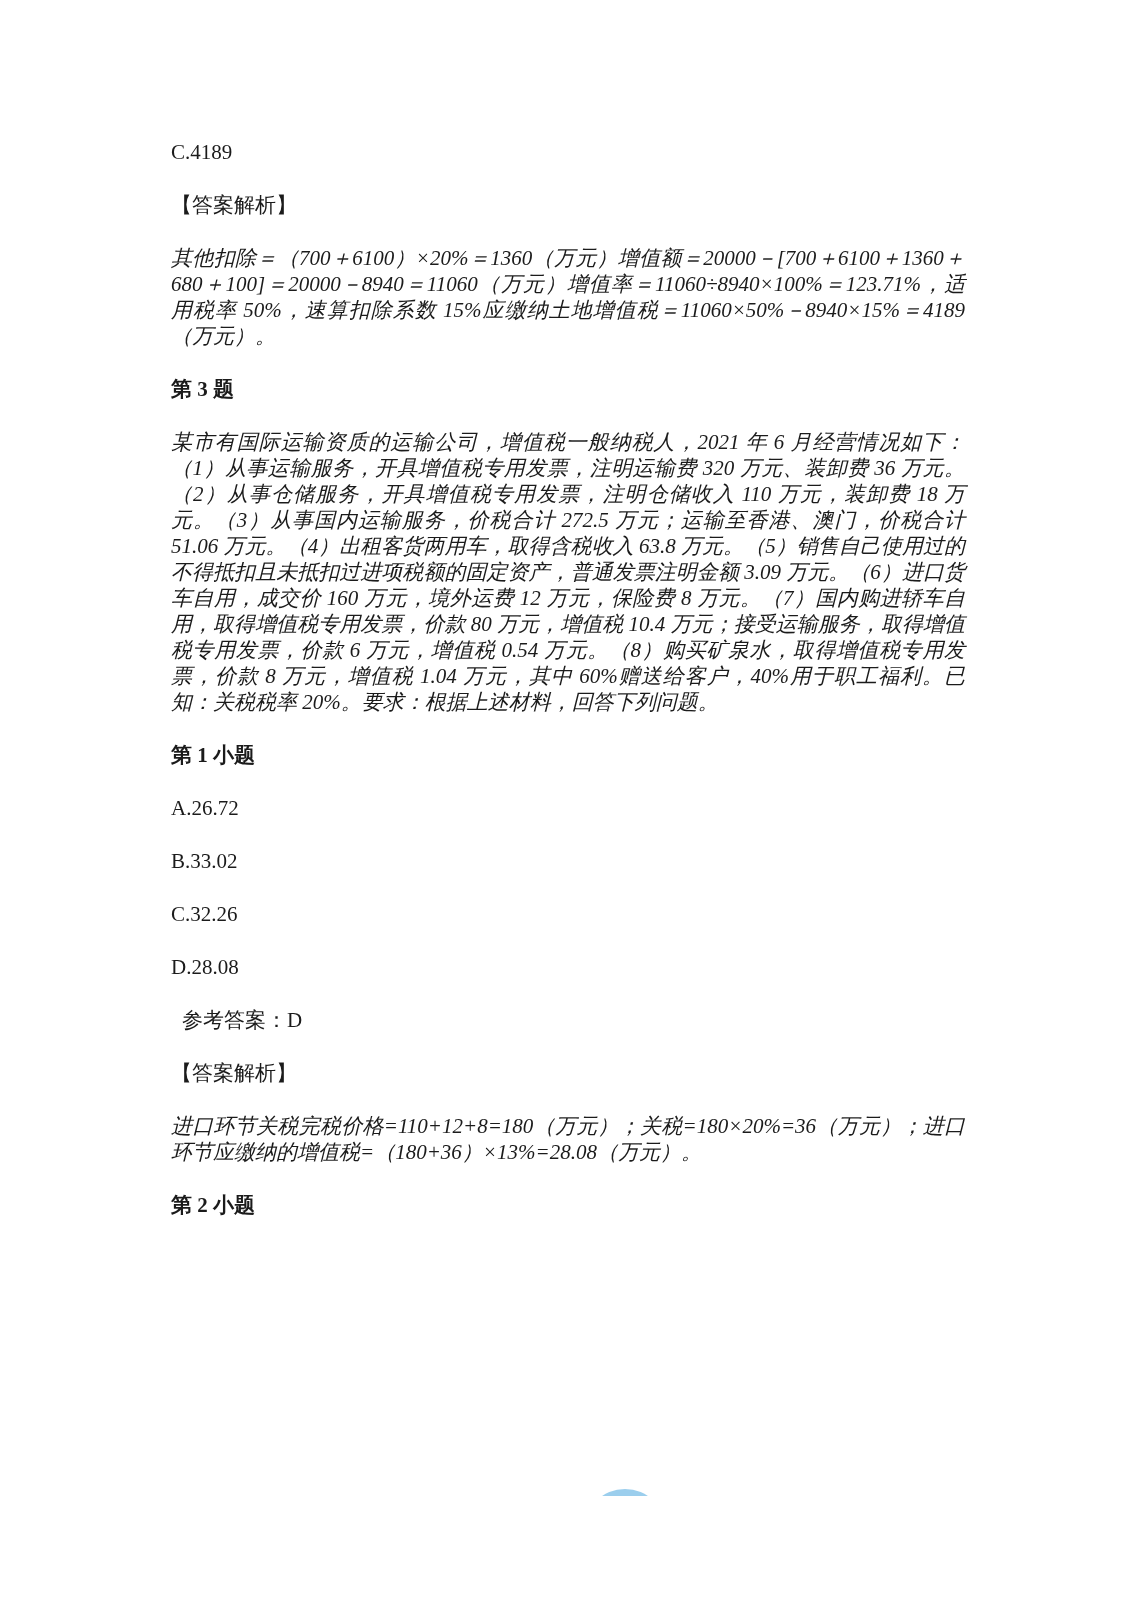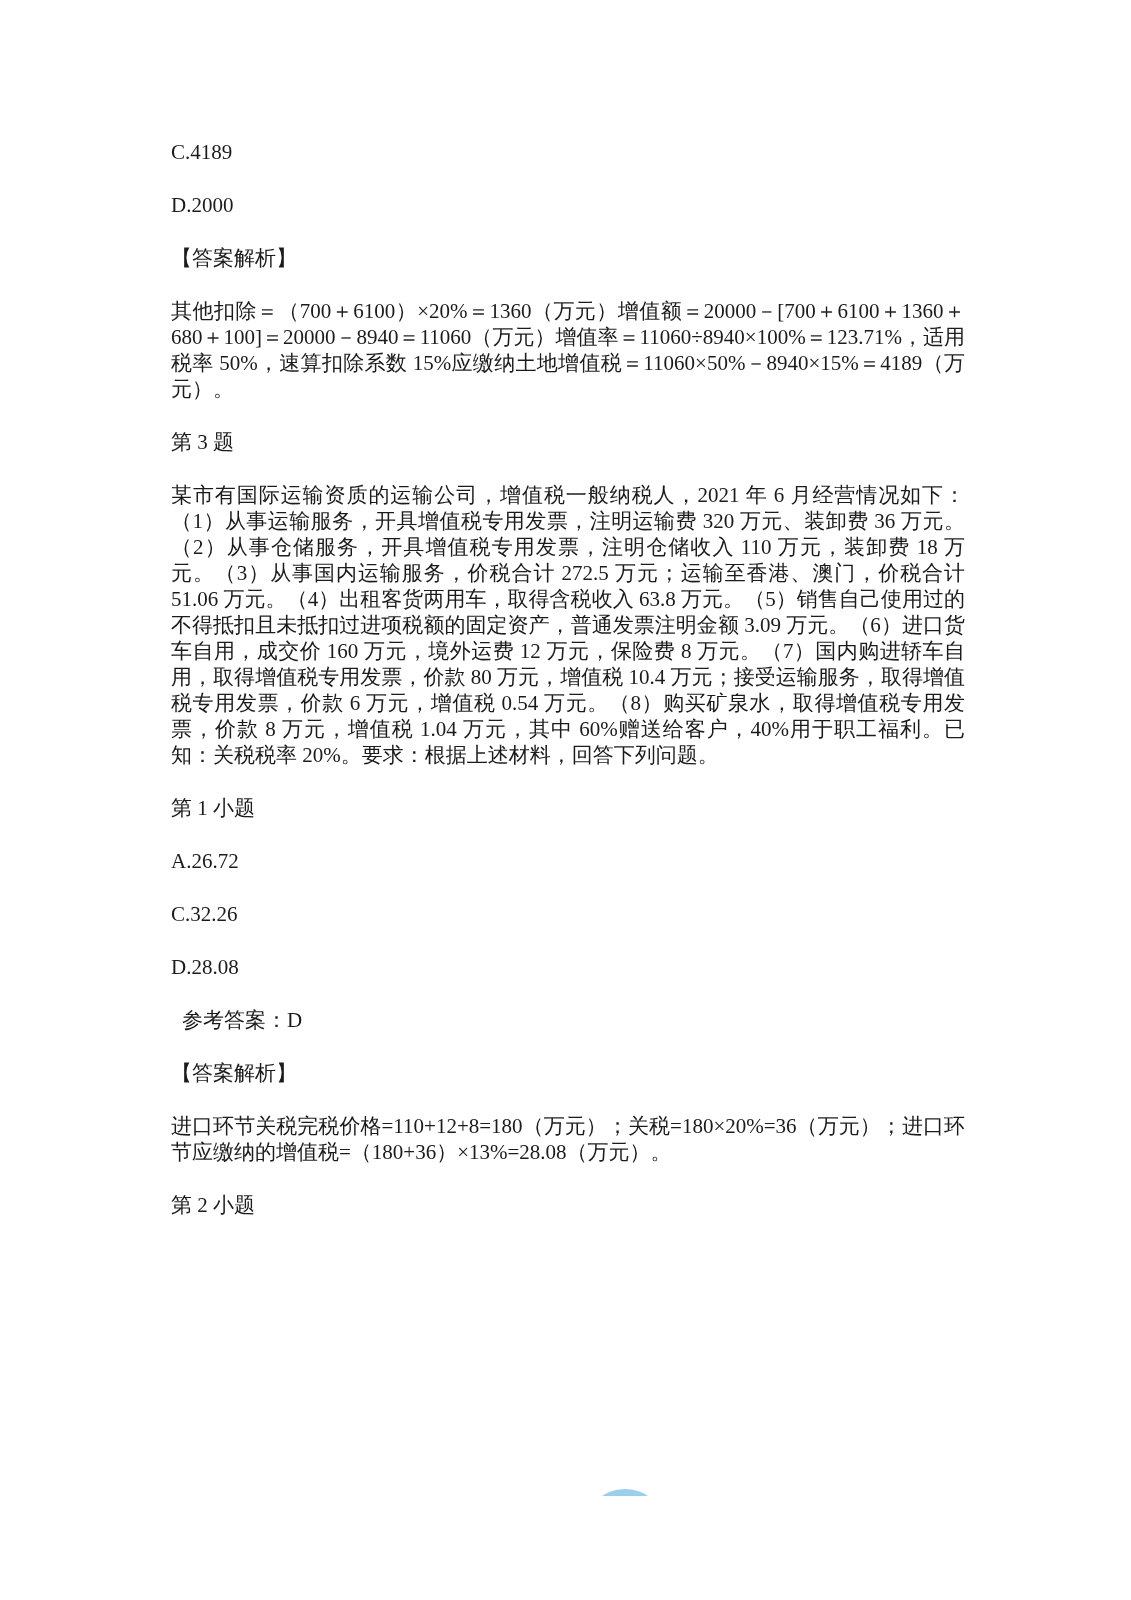--- a/index.html
+++ b/index.html
@@ -14,22 +14,22 @@
   }
   .content {
     position: absolute;
     left: 171px;
     top: 139px;
     width: 794px;
     font-size: 21px;
     line-height: 26px;
   }
   .content p { margin: 0 0 27px 0; }
-  .para { text-align: justify; }
-  .heading { font-weight: normal; }
+  .para { text-align: justify; font-style: italic; }
+  .heading { font-weight: bold; }
   .answer-line { padding-left: 11px; }
   .watermark {
     position: absolute;
     left: 583px;
     top: 1486px;
     height: 88px;
     display: flex;
     align-items: center;
     gap: 18px;
     opacity: 0.85;
@@ -45,36 +45,36 @@
   }
 </style>
 </head>
 <body>
 
 <div class="page">
   <div class="content">
 
     <p>C.4189</p>
 
-    <p>D.2000</p>
 
 
     <p>【答案解析】</p>
 
     <p class="para">其他扣除＝（700＋6100）×20%＝1360（万元）增值额＝20000－[700＋6100＋1360＋680＋100]＝20000－8940＝11060（万元）增值率＝11060÷8940×100%＝123.71%，适用税率 50%，速算扣除系数 15%应缴纳土地增值税＝11060×50%－8940×15%＝4189（万元）。</p>
 
     <p class="heading">第 3 题</p>
 
     <p class="para">某市有国际运输资质的运输公司，增值税一般纳税人，2021 年 6 月经营情况如下：（1）从事运输服务，开具增值税专用发票，注明运输费 320 万元、装卸费 36 万元。（2）从事仓储服务，开具增值税专用发票，注明仓储收入 110 万元，装卸费 18 万元。（3）从事国内运输服务，价税合计 272.5 万元；运输至香港、澳门，价税合计 51.06 万元。（4）出租客货两用车，取得含税收入 63.8 万元。（5）销售自己使用过的不得抵扣且未抵扣过进项税额的固定资产，普通发票注明金额 3.09 万元。（6）进口货车自用，成交价 160 万元，境外运费 12 万元，保险费 8 万元。（7）国内购进轿车自用，取得增值税专用发票，价款 80 万元，增值税 10.4 万元；接受运输服务，取得增值税专用发票，价款 6 万元，增值税 0.54 万元。（8）购买矿泉水，取得增值税专用发票，价款 8 万元，增值税 1.04 万元，其中 60%赠送给客户，40%用于职工福利。已知：关税税率 20%。要求：根据上述材料，回答下列问题。</p>
 
     <p class="heading">第 1 小题</p>
 
 
     <p>A.26.72</p>
 
+    <p>B.33.02</p>
 
     <p>C.32.26</p>
 
     <p>D.28.08</p>
 
     <p class="answer-line">参考答案：D</p>
 
     <p>【答案解析】</p>
 
     <p class="para">进口环节关税完税价格=110+12+8=180（万元）；关税=180×20%=36（万元）；进口环节应缴纳的增值税=（180+36）×13%=28.08（万元）。</p>

